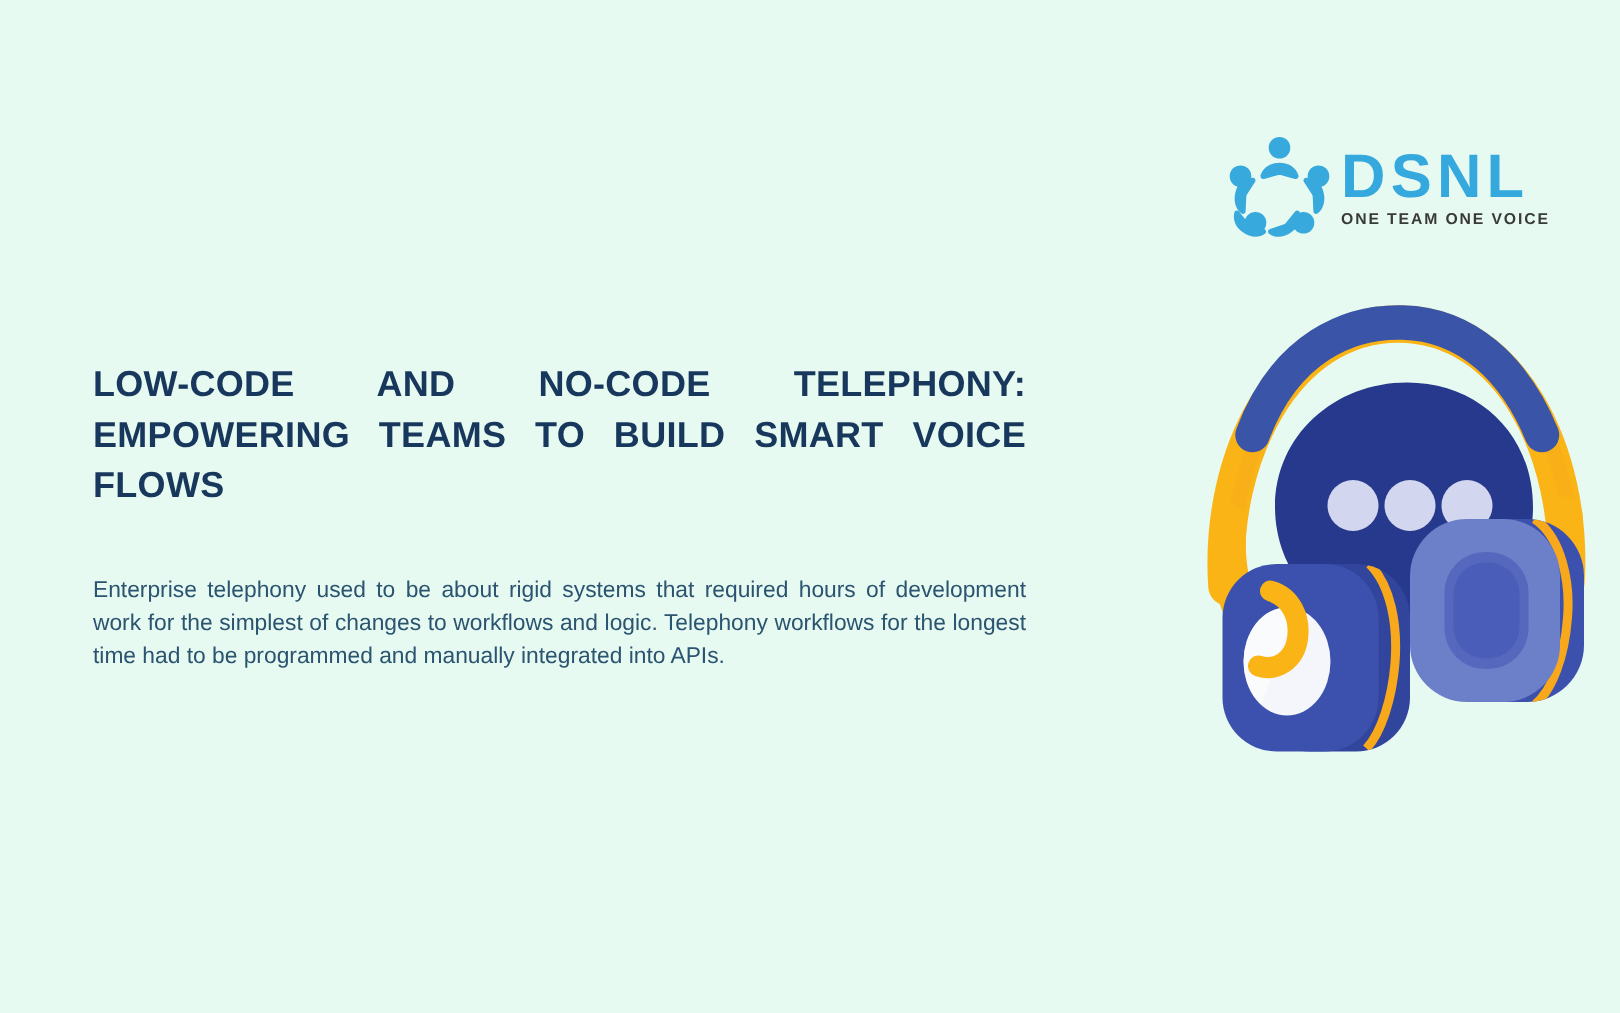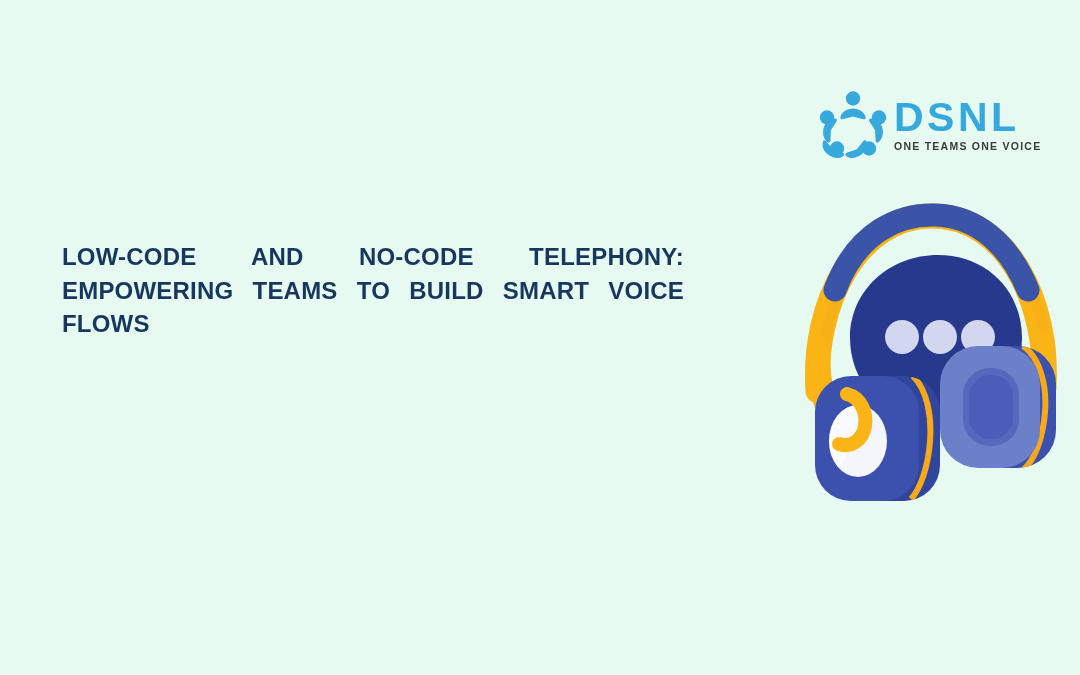--- a/index.html
+++ b/index.html
@@ -140,26 +140,27 @@
           <path d="M26.7 65.5 c-4.5 -3.1 -6.3 -7.9 -5.2 -12.8 .3 -1.5 2.1 -1.9 3.1 -.7 l6.2 7.7 a2.6 2.6 0 0 0 1.1 .8 l9.4 3.2 c1.5 .5 1.8 2.2 .6 3.2 -4 3.1 -10.1 2.6 -15.2 -1.4 z" transform="translate(-16.6,0)"></path>
 
           <circle cx="9" cy="28.5" r="7.2"></circle>
           <path d="M5.9 38.1 c-1.9 6.1 -.4 12 3.6 15.1 1.2 1 2.8 .2 2.9 -1.4 l.5 -9.9 a2.6 2.6 0 0 1 .4 -1.3 l5.4 -8.3 c.8 -1.3 -.1 -2.9 -1.7 -2.8 -5 .4 -9.4 3.2 -11.1 8.6 z"></path>
         </g>
       </svg>
     </span>
 
     <span class="logo-words">
       <span class="logo-wordmark">DSNL</span>
-      <span class="logo-tagline">ONE TEAMS ONE VOICE</span>
+      <span class="logo-tagline">ONE TEAM ONE VOICE</span>
     </span>
   </div>
 
   <div class="text-block">
     <h1 class="headline">LOW-CODE AND NO-CODE TELEPHONY: EMPOWERING TEAMS TO BUILD SMART VOICE FLOWS</h1>
+    <p class="body-copy">Enterprise telephony used to be about rigid systems that required hours of development work for the simplest of changes to workflows and logic. Telephony workflows for the longest time had to be programmed and manually integrated into APIs.</p>
   </div>
 
   <div class="illustration">
     <svg viewBox="0 0 272 305" xmlns="http://www.w3.org/2000/svg" aria-hidden="true">
       <defs>
         <clipPath id="clipLeftCup">
           <rect x="20" y="178" width="125" height="125" rx="36" ry="36"></rect>
         </clipPath>
         <clipPath id="clipRightCup">
           <rect x="145" y="148" width="116" height="122" rx="38" ry="38"></rect>

